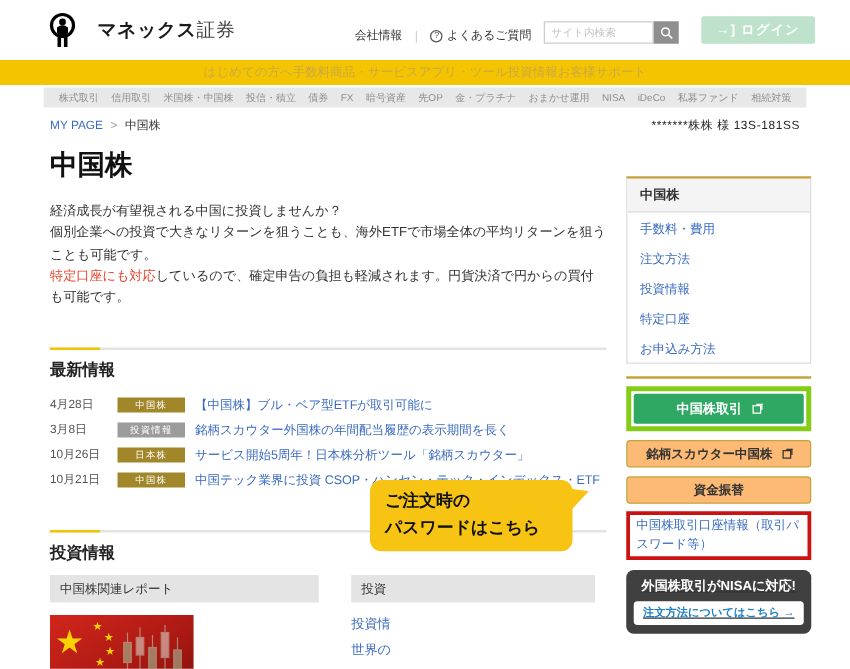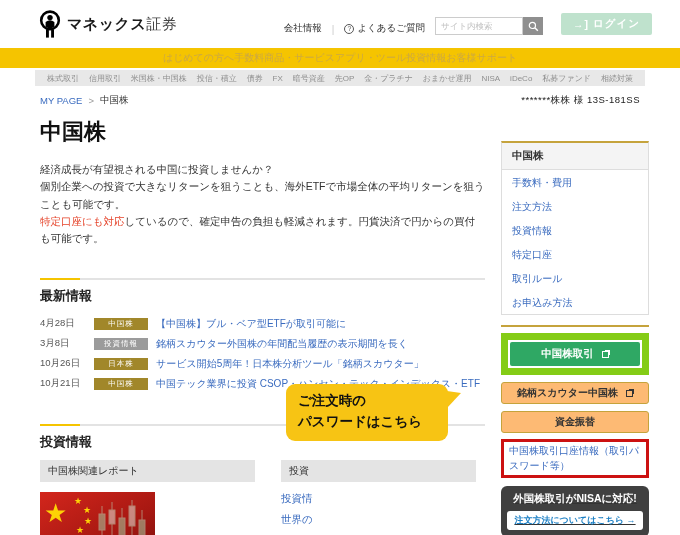--- a/index.html
+++ b/index.html
@@ -3,21 +3,21 @@
 <meta charset="utf-8">
 <style>
   * { margin:0; padding:0; box-sizing:border-box; }
   html,body { width:680px; height:535px; overflow:hidden; background:#fff;
     font-family:"Liberation Sans","DejaVu Sans",sans-serif; color:#333; }
   .page { position:relative; width:680px; height:535px; background:#fff; }
 
   
   .topbar { height:48px; display:flex; align-items:center; justify-content:space-between;
     padding:0 28px 0 38px; background:#fff; }
-  .logo { display:flex; align-items:center; gap:5px; cursor:pointer; }
+  .logo { display:flex; align-items:center; gap:16px; cursor:pointer; }
   .brand { font-size:15px; font-weight:bold; color:#1a1a1a; letter-spacing:.5px; }
   .brand .lt { font-weight:normal; color:#444; }
   .header-right { display:flex; align-items:flex-end; gap:10px; }
   .hlink { font-size:9.5px; color:#333; text-decoration:none; display:flex; align-items:center; gap:3px; cursor:pointer; }
   .hdiv { color:#ccc; font-size:10px; }
   .qicon { display:inline-flex; align-items:center; justify-content:center;
     width:10px; height:10px; border:1px solid #555; border-radius:50%; font-size:7px; color:#555; }
   .searchbox { display:flex; align-items:center; }
   .searchbox input { width:88px; height:18px; border:1px solid #ccc; font-size:8.5px; padding:0 5px; color:#333; outline:none; }
   .searchbox input::placeholder { color:#c2c2c2; }
@@ -78,37 +78,37 @@
     border-top:1px solid currentColor; border-right:1px solid currentColor; background:inherit; }
 
   
   .sidebar { width:148px; flex:none; margin-top:28px; }
   .menu { border:1px solid #ddd; border-top:2px solid #c5a33c; background:#fff; }
   .menuhead { background:#f4f4f4; border-bottom:1px solid #ddd; font-size:10.5px; font-weight:bold;
     color:#333; padding:6px 10px; }
   .mitem { display:block; font-size:10px; color:#3a6bbf; text-decoration:none; padding:6px 10px 4px; cursor:pointer; }
   .golddiv { height:2px; background:#c5a33c; margin:10px 0 6px; }
 
-  .redbox { border:7px solid #84cc16; padding:2px; }
+  .redbox { border:4px solid #84cc16; padding:2px; }
   .greenbtn { width:100%; background:#2fa864; color:#fff; border:none; border-radius:2px;
     height:24px; font-size:10.5px; font-weight:bold; cursor:pointer;
     display:flex; align-items:center; justify-content:center; gap:4px; }
   .goldbtn { width:100%; background:#fdba74; border:1px solid #c5a33c; border-radius:3px; color:#333;
     height:22px; font-size:10px; font-weight:bold; margin-top:7px; cursor:pointer;
     display:flex; align-items:center; justify-content:center; gap:4px; }
   .redbox2 { border:3px solid #cc1111; padding:2px 5px; margin-top:6px; }
   .acclink { font-size:10px; color:#3a6bbf; line-height:1.45; text-decoration:none; cursor:pointer; display:block; }
 
   .nisabanner { margin-top:8px; background:#404040; border-radius:6px; padding:6px 6px 7px; text-align:center;text-decoration:underline; }
   .nisatitle { color:#fff; font-size:10.5px; font-weight:bold; margin-bottom:5px; white-space:nowrap; }
   .nisabtn { display:block; background:#fff; border-radius:3px; color:#1b7fc4; font-size:9px;
     font-weight:bold; padding:3px 0; text-decoration:none; cursor:pointer; }
 
   
-  .callout { position:absolute; left:286px; top:384px; width:162px; background:#f7c414;
+  .callout { position:absolute; left:296px; top:384px; width:162px; background:#f7c414;
     border-radius:9px; padding:7px 12px 8px; font-size:13.5px; font-weight:bold; color:#111;
     line-height:1.55; z-index:5; }
   .callout::after { content:''; position:absolute; right:-13px; top:7px; width:0; height:0;
     border-left:14px solid #f7c414; border-bottom:15px solid transparent; border-top:2px solid transparent; }
 </style>
 </head>
 <body>
 
 <div class="page">
 
@@ -268,21 +268,20 @@
       </section>
     </div>
 
     <aside class="sidebar">
       <div class="menu">
         <div class="menuhead">中国株</div>
         <a class="mitem">手数料・費用</a>
         <a class="mitem">注文方法</a>
         <a class="mitem">投資情報</a>
         <a class="mitem">特定口座</a>
-        <a class="mitem">取引ルール</a>
         <a class="mitem">お申込み方法</a>
       </div>
 
       <div class="golddiv"></div>
 
       <div class="redbox">
         <button class="greenbtn">
           <span>中国株取引</span>
             <span class="ext"></span>
         </button>

